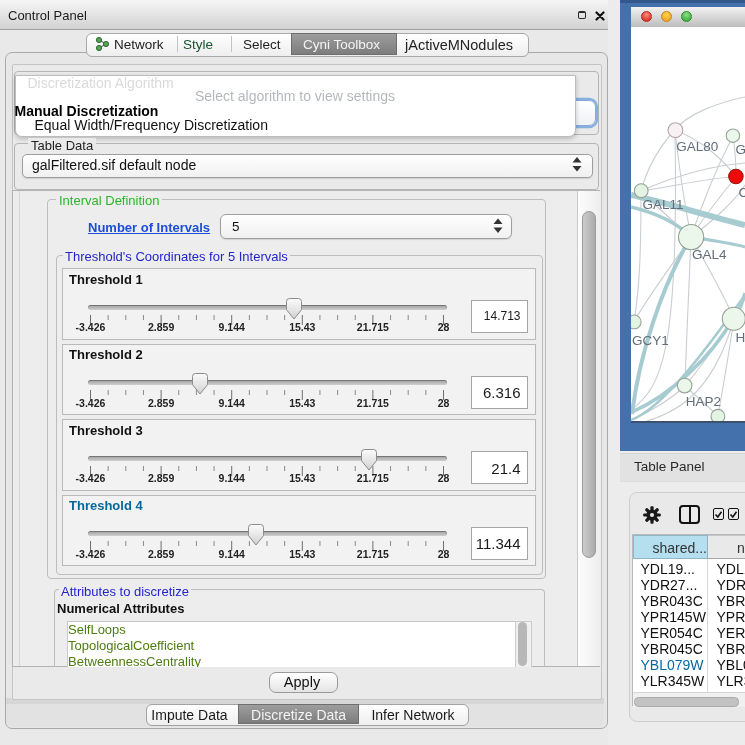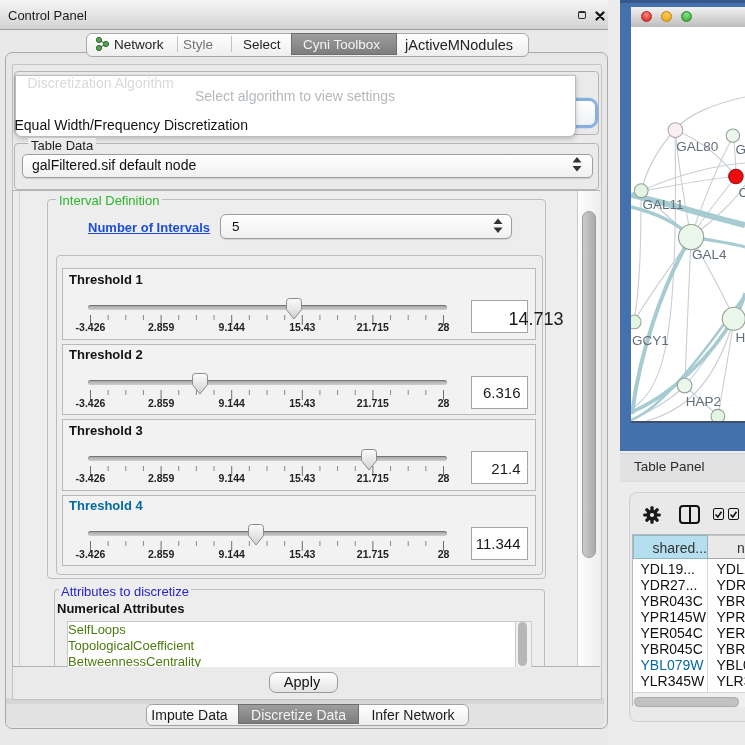--- a/index.html
+++ b/index.html
@@ -23,30 +23,31 @@
 <div class="abs" style="left:177.3px;top:36px;width:1px;height:16px;background:#c3c3c3;"></div>
 <div class="abs" style="left:231px;top:36px;width:1px;height:16px;background:#c3c3c3;"></div>
 <div class="abs" style="left:291px;top:33px;width:106px;height:22px;background:linear-gradient(#9d9d9d,#7d7d7d);border:1px solid #6e6e6e;box-sizing:border-box;"></div>
 <svg class="abs" style="left:95px;top:37px;" width="16" height="15">
 <path d="M4 3 L11 7 L4 11" stroke="#6a6a6a" stroke-width="1.2" fill="none"></path>
 <circle cx="4" cy="3" r="2.6" fill="#55a357" stroke="#2f6b31" stroke-width="1"></circle>
 <circle cx="11" cy="7" r="2.6" fill="#55a357" stroke="#2f6b31" stroke-width="1"></circle>
 <circle cx="4" cy="11" r="2.6" fill="#55a357" stroke="#2f6b31" stroke-width="1"></circle>
     </svg>
 <div class="abs" style="left:114px;top:37px;font-size:13.5px;color:#222;">Network</div>
-<div class="abs" style="left:183px;top:37px;font-size:13.5px;color:#737373;">Style</div>
+<div class="abs" style="left:183px;top:37px;font-size:13.5px;color:#14532d;">Style</div>
 <div class="abs" style="left:243px;top:37px;font-size:13.5px;color:#222;">Select</div>
 <div class="abs" style="left:303px;top:37px;font-size:13.5px;color:#f4f4f4;">Cyni Toolbox</div>
 <div class="abs" style="left:405px;top:36.5px;font-size:14.5px;color:#222;">jActiveMNodules</div>
 <div class="abs" style="left:13.5px;top:71px;width:583px;height:62px;border:1px solid #b5b5b5;border-radius:4px;"></div>
 <div class="abs" style="left:420px;top:100px;width:174px;height:24px;background:linear-gradient(#ffffff,#eef1f5);border:1px solid #85abdb;border-radius:7px;box-shadow:0 0 0 2.2px rgba(110,160,220,0.8);"></div>
 <div class="abs" style="left:14.5px;top:75px;width:559px;height:60px;background:#ffffff;border:1px solid #bcbcbc;border-radius:0 0 7px 7px;box-shadow:0 2px 5px rgba(0,0,0,0.22);"></div>
 <div class="abs" style="left:27.5px;top:74.5px;font-size:14px;color:#dadada;">Discretization Algorithm</div>
 <div class="abs" style="left:195px;top:88px;font-size:14px;color:#b4b8bc;">Select algorithm to view settings</div>
-<div class="abs" style="left:14.5px;top:117px;font-size:14px;color:#111;">Equal Width/Frequency Discretization</div>
+<div class="abs b" style="left:14.5px;top:103px;font-size:14px;color:#000;">Manual Discretization</div>
+<div class="abs" style="left:14.5px;top:117px;font-size:14px;color:#111;padding-left:20px;">Equal Width/Frequency Discretization</div>
 <div class="abs" style="left:13.5px;top:143px;width:583px;height:44.5px;border:1px solid #b5b5b5;border-radius:4px;"></div>
 <div class="abs" style="left:28px;top:137.5px;font-size:13px;color:#222;background:#eaeaea;padding:0 3px;">Table Data</div>
 <div class="abs" style="left:22px;top:153.5px;width:569px;height:22px;background:linear-gradient(#ffffff,#f0f0f0);border:1px solid #9e9e9e;border-radius:5px;box-shadow:0 1px 1px rgba(0,0,0,0.12);"></div>
 <div class="abs" style="left:32px;top:156.5px;font-size:14px;color:#111;">galFiltered.sif default node</div>
 <svg class="abs" style="left:571px;top:157px;" width="12" height="15">
       <path d="M6 0 L10.5 5.5 L1.5 5.5 Z" fill="#333"></path>
       <path d="M6 14.5 L10.5 9 L1.5 9 Z" fill="#333"></path>
     </svg>
 <div class="abs" style="left:12px;top:190px;width:588px;height:476.5px;background:#ececec;border:1px solid #b3b3b3;box-sizing:border-box;"></div>
 <div class="abs" style="left:19px;top:190.5px;width:565px;height:475px;background:#ededed;border-left:1px solid #d6d6d6;"></div>
@@ -55,20 +56,21 @@
 <div class="abs" style="left:47px;top:198.5px;width:497px;height:378px;border:1px solid #bdbdbd;border-radius:4px;"></div>
 <div class="abs" style="left:56px;top:193px;font-size:13px;color:#2cb52c;background:#ededed;padding:0 3px;">Interval Definition</div>
 <div class="abs b" style="left:88px;top:220px;font-size:13px;color:#1d4ed8;text-decoration:underline;">Number of Intervals</div>
 <div class="abs" style="left:219.5px;top:214px;width:290px;height:23px;background:linear-gradient(#ffffff,#f0f0f0);border:1px solid #9e9e9e;border-radius:6px;box-shadow:0 1px 1px rgba(0,0,0,0.12);"></div>
 <div class="abs" style="left:232px;top:218.5px;font-size:13.5px;color:#111;">5</div>
 <svg class="abs" style="left:492px;top:218px;" width="12" height="16">
       <path d="M6 0.5 L10.5 6 L1.5 6 Z" fill="#333"></path>
       <path d="M6 15 L10.5 9.5 L1.5 9.5 Z" fill="#333"></path>
     </svg>
 <div class="abs" style="left:56px;top:254.5px;width:484.5px;height:318.5px;border:1px solid #bdbdbd;border-radius:4px;"></div>
+<div class="abs" style="left:63px;top:248.5px;font-size:13px;color:#2424cc;background:#ededed;padding:0 2px;">Threshold's Coordinates for 5 Intervals</div>
 <div class="abs" style="left:62px;top:268.0px;width:473.5px;height:71.5px;background:#f2f2f2;border:1px solid #b9b9b9;box-sizing:border-box;"></div>
 <div class="abs b" style="left:69px;top:271.5px;font-size:13px;color:#111;">Threshold 1</div>
 <div class="abs" style="left:87.5px;top:304.7px;width:359.5px;height:5px;background:linear-gradient(#9d9d9d,#cfcfcf);border-radius:3px;box-shadow:inset 0 1px 0 rgba(0,0,0,0.28);"></div>
 <svg class="abs" style="left:87px;top:314.5px;" width="362" height="12">
       <line x1="3.50" y1="0" x2="3.50" y2="10" stroke="#6f6f6f" stroke-width="1"></line>
       <line x1="21.15" y1="0" x2="21.15" y2="5" stroke="#8a8a8a" stroke-width="1"></line>
       <line x1="38.80" y1="0" x2="38.80" y2="5" stroke="#8a8a8a" stroke-width="1"></line>
       <line x1="56.45" y1="0" x2="56.45" y2="5" stroke="#8a8a8a" stroke-width="1"></line>
       <line x1="74.10" y1="0" x2="74.10" y2="10" stroke="#6f6f6f" stroke-width="1"></line>
       <line x1="91.75" y1="0" x2="91.75" y2="5" stroke="#8a8a8a" stroke-width="1"></line>
@@ -98,21 +100,21 @@
 <defs>
         <linearGradient id="g268" x1="0" y1="0" x2="0" y2="1">
           <stop offset="0" stop-color="#fbfbfb"></stop>
           <stop offset="0.6" stop-color="#e3e3e3"></stop>
           <stop offset="1" stop-color="#cfcfcf"></stop>
         </linearGradient>
       </defs>
 <path d="M3.5 0.5 h9 a3 3 0 0 1 3 3 v8.2 l-7.5 9.3 l-7.5 -9.3 v-8.2 a3 3 0 0 1 3 -3 z" fill="url(#g268)" stroke="#8b8b8b" stroke-width="1"></path>
     </svg>
 <div class="abs" style="left:470.5px;top:300.3px;width:55px;height:31px;background:#ffffff;border:1px solid #a5a5a5;"></div>
-<div class="abs" style="left:470.5px;top:308.5px;width:50px;text-align:right;font-size:18px;color:#1a1a1a;margin-left:38px;">14.713</div>
+<div class="abs" style="left:470.5px;top:308.5px;width:50px;text-align:right;font-size:12px;color:#1a1a1a;">14.713</div>
 <div class="abs" style="left:62px;top:343.5px;width:473.5px;height:71.5px;background:#f2f2f2;border:1px solid #b9b9b9;box-sizing:border-box;"></div>
 <div class="abs b" style="left:69px;top:347.0px;font-size:13px;color:#111;">Threshold 2</div>
 <div class="abs" style="left:87.5px;top:380.2px;width:359.5px;height:5px;background:linear-gradient(#9d9d9d,#cfcfcf);border-radius:3px;box-shadow:inset 0 1px 0 rgba(0,0,0,0.28);"></div>
 <svg class="abs" style="left:87px;top:390.0px;" width="362" height="12">
       <line x1="3.50" y1="0" x2="3.50" y2="10" stroke="#6f6f6f" stroke-width="1"></line>
       <line x1="21.15" y1="0" x2="21.15" y2="5" stroke="#8a8a8a" stroke-width="1"></line>
       <line x1="38.80" y1="0" x2="38.80" y2="5" stroke="#8a8a8a" stroke-width="1"></line>
       <line x1="56.45" y1="0" x2="56.45" y2="5" stroke="#8a8a8a" stroke-width="1"></line>
       <line x1="74.10" y1="0" x2="74.10" y2="10" stroke="#6f6f6f" stroke-width="1"></line>
       <line x1="91.75" y1="0" x2="91.75" y2="5" stroke="#8a8a8a" stroke-width="1"></line>

